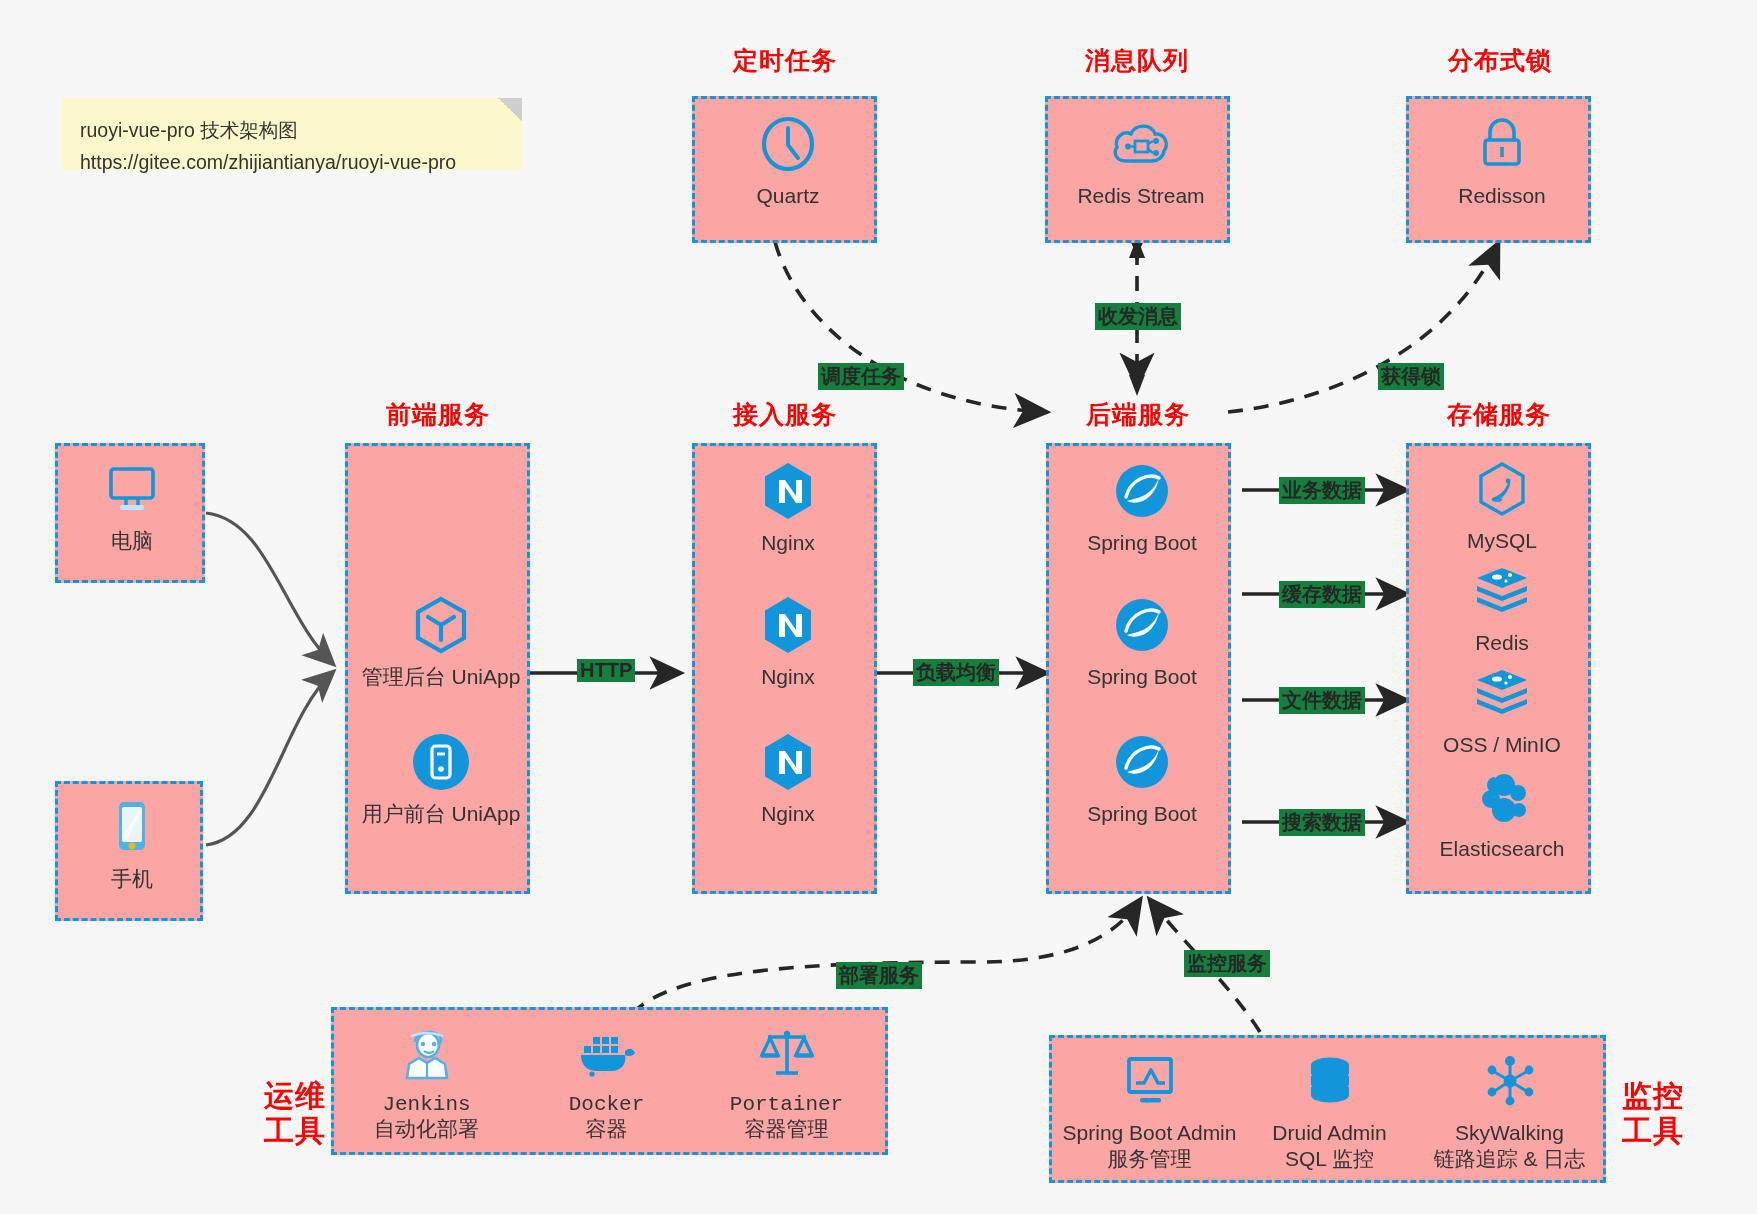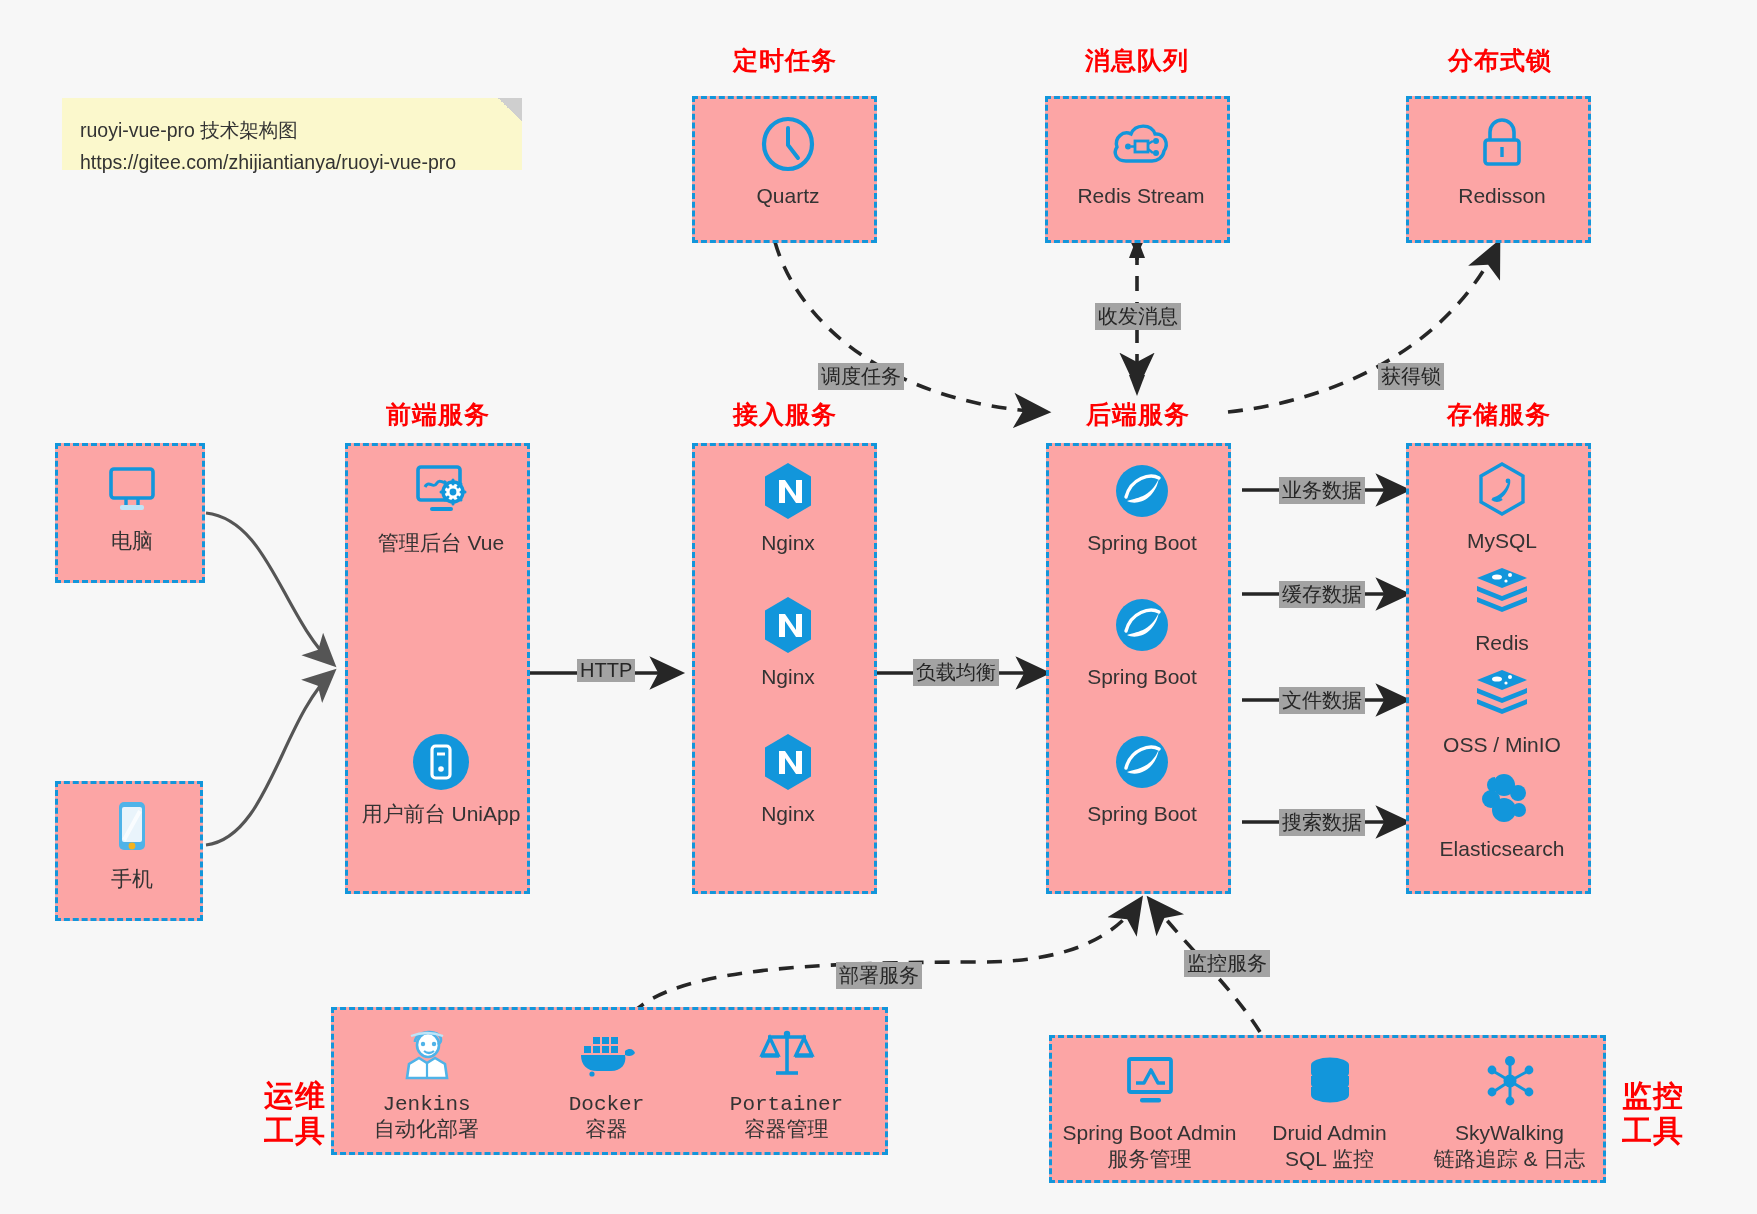--- a/index.html
+++ b/index.html
@@ -30,22 +30,22 @@
     font-size:19.5px;color:#333;line-height:1.65;
     padding:16px 18px 16px 18px;box-sizing:border-box;
   }
   .note .fold{
     position:absolute;right:0;top:0;width:24px;height:24px;
     background:linear-gradient(225deg,#cfcfcf 0 50%,transparent 50% 100%);
   }
 
   
   .elabel{
-    position:absolute;font-size:20px;color:#262626;background:#a3a3a3;
-    padding:0 3px;white-space:nowrap;
+    position:absolute;font-size:20px;color:#262626;background:#15803d;
+    padding:0 3px;white-space:nowrap;font-weight:bold;
   }
   svg.wires{position:absolute;left:0;top:0;width:1757px;height:1214px;overflow:visible;}
 </style>
 </head>
 <body>
 
 <div id="stage">
 
   <svg class="wires" viewBox="0 0 1757 1214">
     <defs>
@@ -163,34 +163,30 @@
           <path d="M12 41 L28 12" stroke="#ffffff" stroke-width="4" opacity=".75"></path>
           <circle cx="20" cy="47" r="3.4" fill="#f5b21a"></circle>
         </svg>
       </div>
       <div class="cap">手机</div>
     </div>
   </div>
 
   <div class="grp-title" style="left:386px;top:398px;">前端服务</div>
   <div class="grp" style="left:345px;top:443px;width:185px;height:451px;">
-    <div class="node" style="left:-7px;top:14px;">
-      <div class="ico">
-        <svg width="62" height="58" viewBox="0 0 62 58">
-          <rect x="8" y="5" width="42" height="33" rx="3" fill="none" stroke="#1296db" stroke-width="3.6"></rect>
-          <path d="M15 25 C19 17 23 28 27 21 C30 16 33 23 36 19" fill="none" stroke="#1296db" stroke-width="3"></path>
-          <circle cx="43" cy="30" r="10" fill="#ffffff" stroke="#1296db" stroke-width="3.4"></circle>
-          <circle cx="43" cy="30" r="3.4" fill="#1296db"></circle>
-          <path d="M43 18 L43 22 M43 38 L43 42 M31 30 L35 30 M51 30 L55 30 M35 22 L38 25 M48 35 L51 38 M35 38 L38 35 M48 25 L51 22" stroke="#1296db" stroke-width="3" stroke-linecap="round"></path>
-          <rect x="20" y="45" width="23" height="4" rx="2" fill="#1296db"></rect>
-        </svg>
-      </div>
-      <div class="cap">管理后台 Vue</div>
-    </div>
-
+
+    <div class="node" style="left:-7px;top:148px;">
+      <div class="ico">
+        <svg width="58" height="60" viewBox="0 0 58 60">
+          <path d="M29 4 L52 17 L52 43 L29 56 L6 43 L6 17 Z" fill="none" stroke="#1296db" stroke-width="4.2"></path>
+          <path d="M29 30 L29 45 M29 30 L16 22 M29 30 L42 22" stroke="#1296db" stroke-width="4.2" stroke-linecap="round"></path>
+        </svg>
+      </div>
+      <div class="cap">管理后台 UniApp</div>
+    </div>
 
     <div class="node" style="left:-7px;top:285px;">
       <div class="ico">
         <svg width="60" height="60" viewBox="0 0 60 60">
           <circle cx="30" cy="30" r="28" fill="#1296db"></circle>
           <rect x="21" y="14" width="18" height="32" rx="3.5" fill="none" stroke="#ffffff" stroke-width="3.2"></rect>
           <line x1="26" y1="22" x2="34" y2="22" stroke="#ffffff" stroke-width="3"></line>
           <circle cx="30" cy="37" r="2.8" fill="#ffffff"></circle>
         </svg>
       </div>

